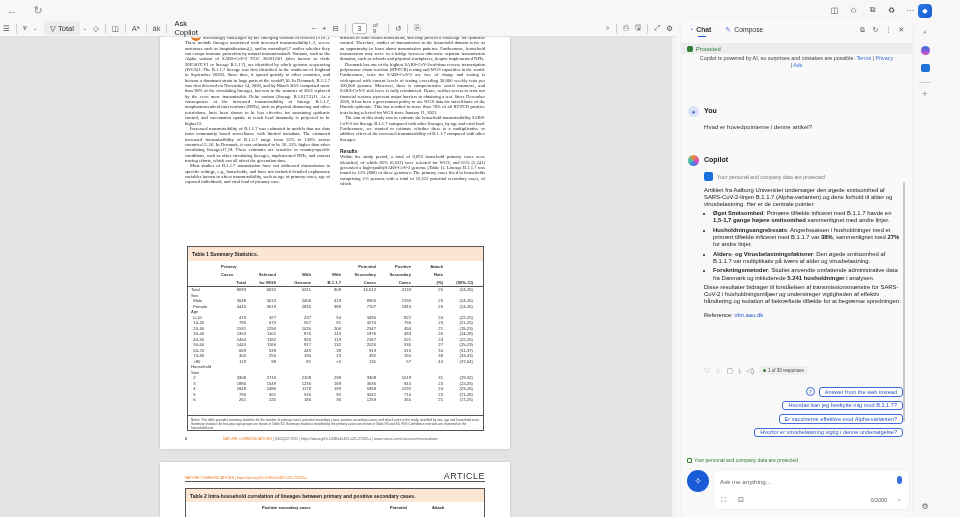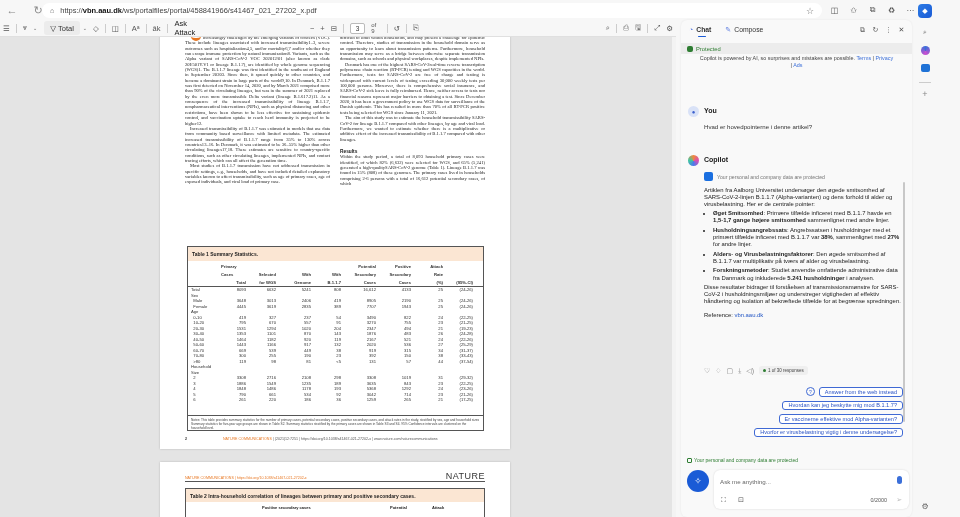--- a/index.html
+++ b/index.html
@@ -99,27 +99,20 @@
 .rail-sep{width:12px;height:1px;background:#ccc;margin-top:10px}
 .rail-plus{color:#888;font-size:9px;margin-top:5px}
 .rail-gear{position:absolute;top:482px;color:#666;font-size:8px}
 </style>
 </head>
 <body>
 
 <div class="topbar">
   <span class="nav-btn">←</span>
   <span class="nav-btn" style="margin-left:10px">↻</span>
-  <div class="url-box">
-    <span class="lock">⌂</span>
-    <span>https://</span>
-      <b>vbn.aau.dk</b>
-      <span>/ws/portalfiles/portal/458841966/s41467_021_27202_x.pdf</span>
-    <span class="star">☆</span>
-  </div>
   <div class="browser-icons">
     <span>◫</span>
     <span>✩</span>
     <span>⧉</span>
     <span>♻</span>
     <span>···</span>
   </div>
   <div class="copilot-btn">
       <span>◆</span>
     </div>
@@ -133,21 +126,21 @@
   <span class="tb draw-btn"><span>▽</span>&nbsp;<span>Total</span></span>
   <span class="tb" style="font-size:5px">⌄</span>
   <span class="tb">◇</span>
   <span class="sep"></span>
   <span class="tb">◫</span>
   <span class="sep"></span>
   <span class="tb">Aᵃ</span>
   <span class="sep"></span>
   <span class="tb">ǎk</span>
   <span class="sep"></span>
-  <span class="ask-copilot">Ask Attack</span>
+  <span class="ask-copilot">Ask Copilot</span>
   <span style="width:100px"></span>
   <span class="tb">−</span>
   <span class="tb">+</span>
   <span class="tb">⊟</span>
   <span class="sep"></span>
   <span class="page-input">3</span>
   <span class="tb" style="font-size:6px">of 9</span>
   <span class="sep"></span>
   <span class="tb">↺</span>
   <span class="sep"></span>
@@ -455,21 +448,21 @@
 
     <div class="page-footer">
       <span class="pn">2</span>
       <span class="jn"><b style="font-weight:normal">NATURE COMMUNICATIONS</b><span> | (2021)12:7251 | https://doi.org/10.1038/s41467-021-27202-x | www.nature.com/naturecommunications</span></span>
     </div>
   </div>
 
   <div class="page page2">
     <div class="p2-header">
       <span class="jn">NATURE COMMUNICATIONS | https://doi.org/10.1038/s41467-021-27202-x</span>
-      <span class="art">NATURE</span>
+      <span class="art">ARTICLE</span>
     </div>
     <div class="table2">
       <div class="t-head">Table 2 Intra-household correlation of lineages between primary and positive secondary cases.</div>
       <div class="t2-cols">
         <span style="width:72px"></span>
         <span style="width:128px">Positive secondary cases</span>
         <span style="width:42px">Potential</span>
         <span>Attack</span>
       </div>
     </div>

